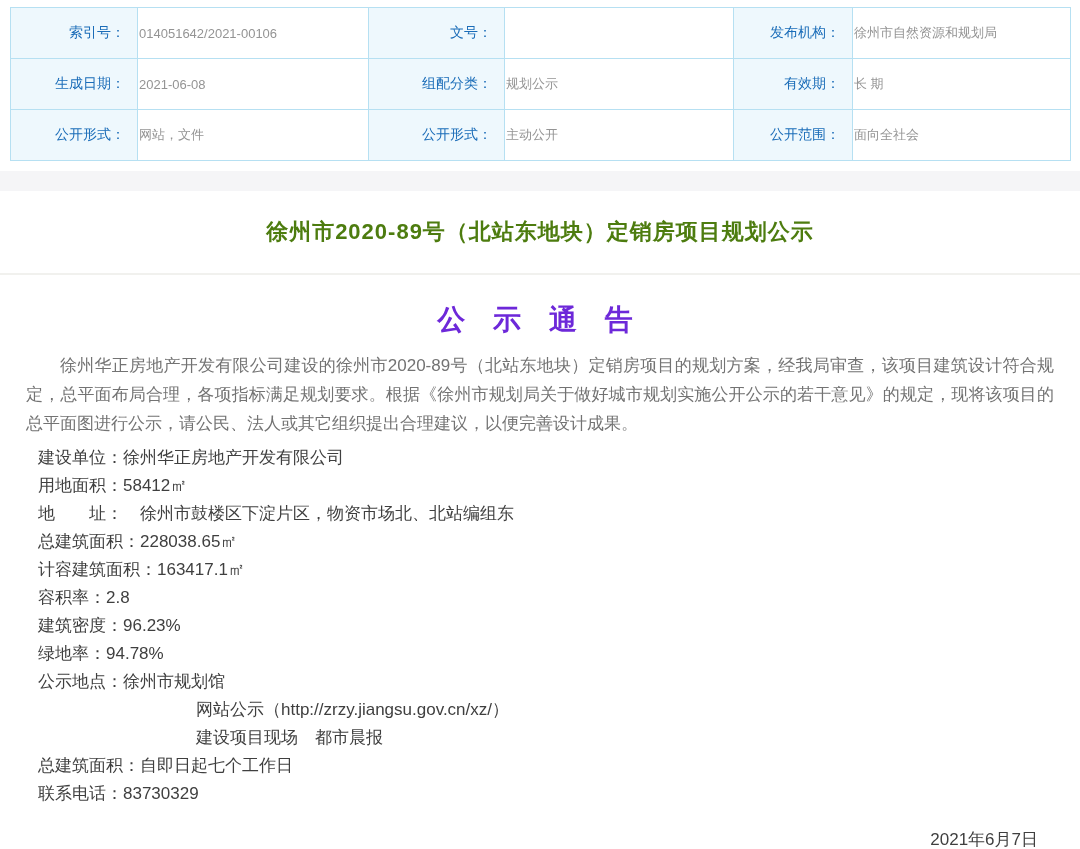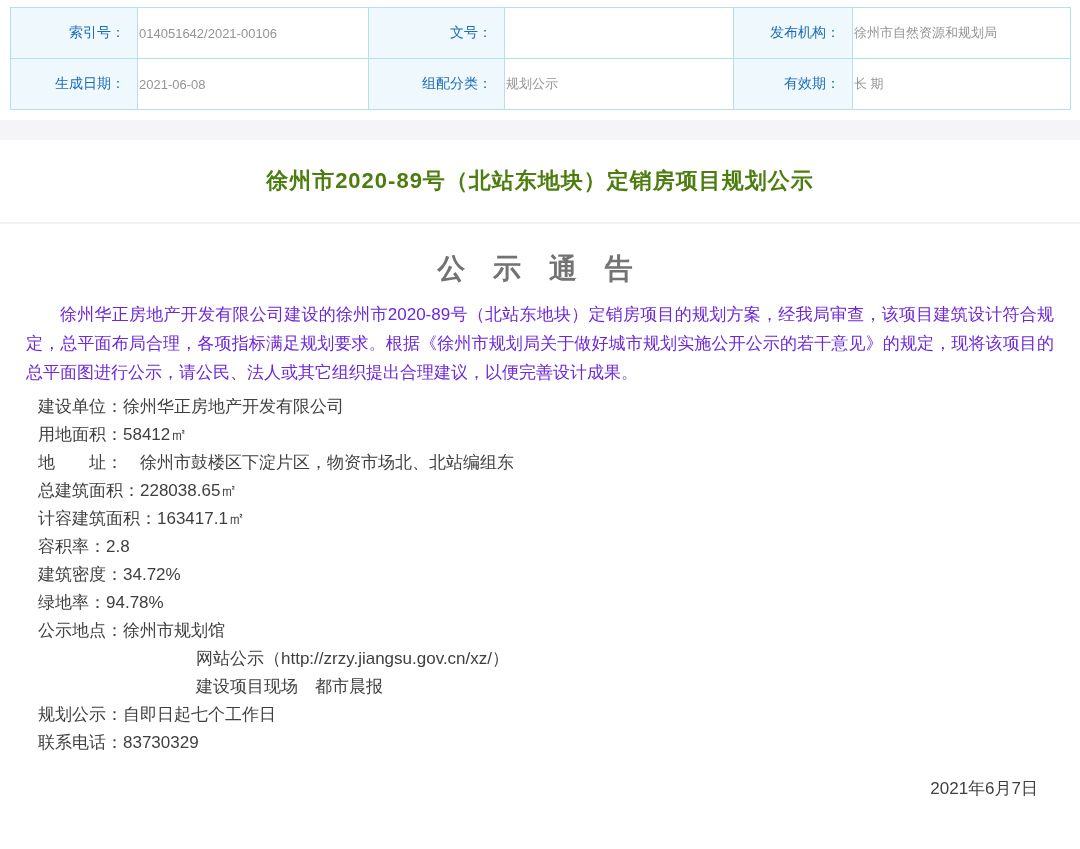--- a/index.html
+++ b/index.html
@@ -58,28 +58,28 @@
     font-size: 22px;
     font-weight: bold;
     color: #4d7c0f;
     letter-spacing: 1px;
   }
   .notice-heading {
     margin: 26px 0 0 0;
     text-align: center;
     font-size: 28px;
     font-weight: 600;
-    color: #737373;
+    color: #6d28d9;
     letter-spacing: 10px;
   }
   .para {
     margin: 12px 26px 0 26px;
     font-size: 17px;
     line-height: 29px;
-    color: #6d28d9;
+    color: #737373;
     text-indent: 2em;
     text-align: justify;
   }
   .details {
     margin: 6px 26px 0 38px;
     font-size: 17px;
     line-height: 28px;
     color: #3f3f3f;
   }
   .dline { white-space: pre-wrap; }
@@ -113,42 +113,50 @@
       <td class="val">徐州市自然资源和规划局</td>
     </tr>
     <tr>
       <td class="lbl">生成日期：</td>
       <td class="val">2021-06-08</td>
       <td class="lbl">组配分类：</td>
       <td class="val">规划公示</td>
       <td class="lbl">有效期：</td>
       <td class="val">长 期</td>
     </tr>
+    <tr>
+      <td class="lbl">公开形式：</td>
+      <td class="val">网站，文件</td>
+      <td class="lbl">公开形式：</td>
+      <td class="val">主动公开</td>
+      <td class="lbl">公开范围：</td>
+      <td class="val">面向全社会</td>
+    </tr>
   </tbody>
 </table>
 
 <div class="band"></div>
 
 <h1 class="doc-title">徐州市2020-89号（北站东地块）定销房项目规划公示</h1>
 
 <div class="divider"></div>
 
 <h2 class="notice-heading">公 示 通 告</h2>
 
 <p class="para">徐州华正房地产开发有限公司建设的徐州市2020-89号（北站东地块）定销房项目的规划方案，经我局审查，该项目建筑设计符合规定，总平面布局合理，各项指标满足规划要求。根据《徐州市规划局关于做好城市规划实施公开公示的若干意见》的规定，现将该项目的总平面图进行公示，请公民、法人或其它组织提出合理建议，以便完善设计成果。</p>
 
 <div class="details">
   <div class="dline">建设单位：徐州华正房地产开发有限公司</div>
   <div class="dline">用地面积：58412㎡</div>
   <div class="dline">地　　址：　徐州市鼓楼区下淀片区，物资市场北、北站编组东</div>
   <div class="dline">总建筑面积：228038.65㎡</div>
   <div class="dline">计容建筑面积：163417.1㎡</div>
   <div class="dline">容积率：2.8</div>
-  <div class="dline">建筑密度：34.72%</div>
+  <div class="dline">建筑密度：96.23%</div>
   <div class="dline">绿地率：94.78%</div>
   <div class="dline">公示地点：徐州市规划馆</div>
   <div class="dline indent">网站公示（http://zrzy.jiangsu.gov.cn/xz/）</div>
   <div class="dline indent">建设项目现场　都市晨报</div>
-  <div class="dline">规划公示：自即日起七个工作日</div>
+  <div class="dline">总建筑面积：自即日起七个工作日</div>
   <div class="dline">联系电话：83730329</div>
 </div>
 
 <div class="doc-date">2021年6月7日</div>
 
 </body></html>

